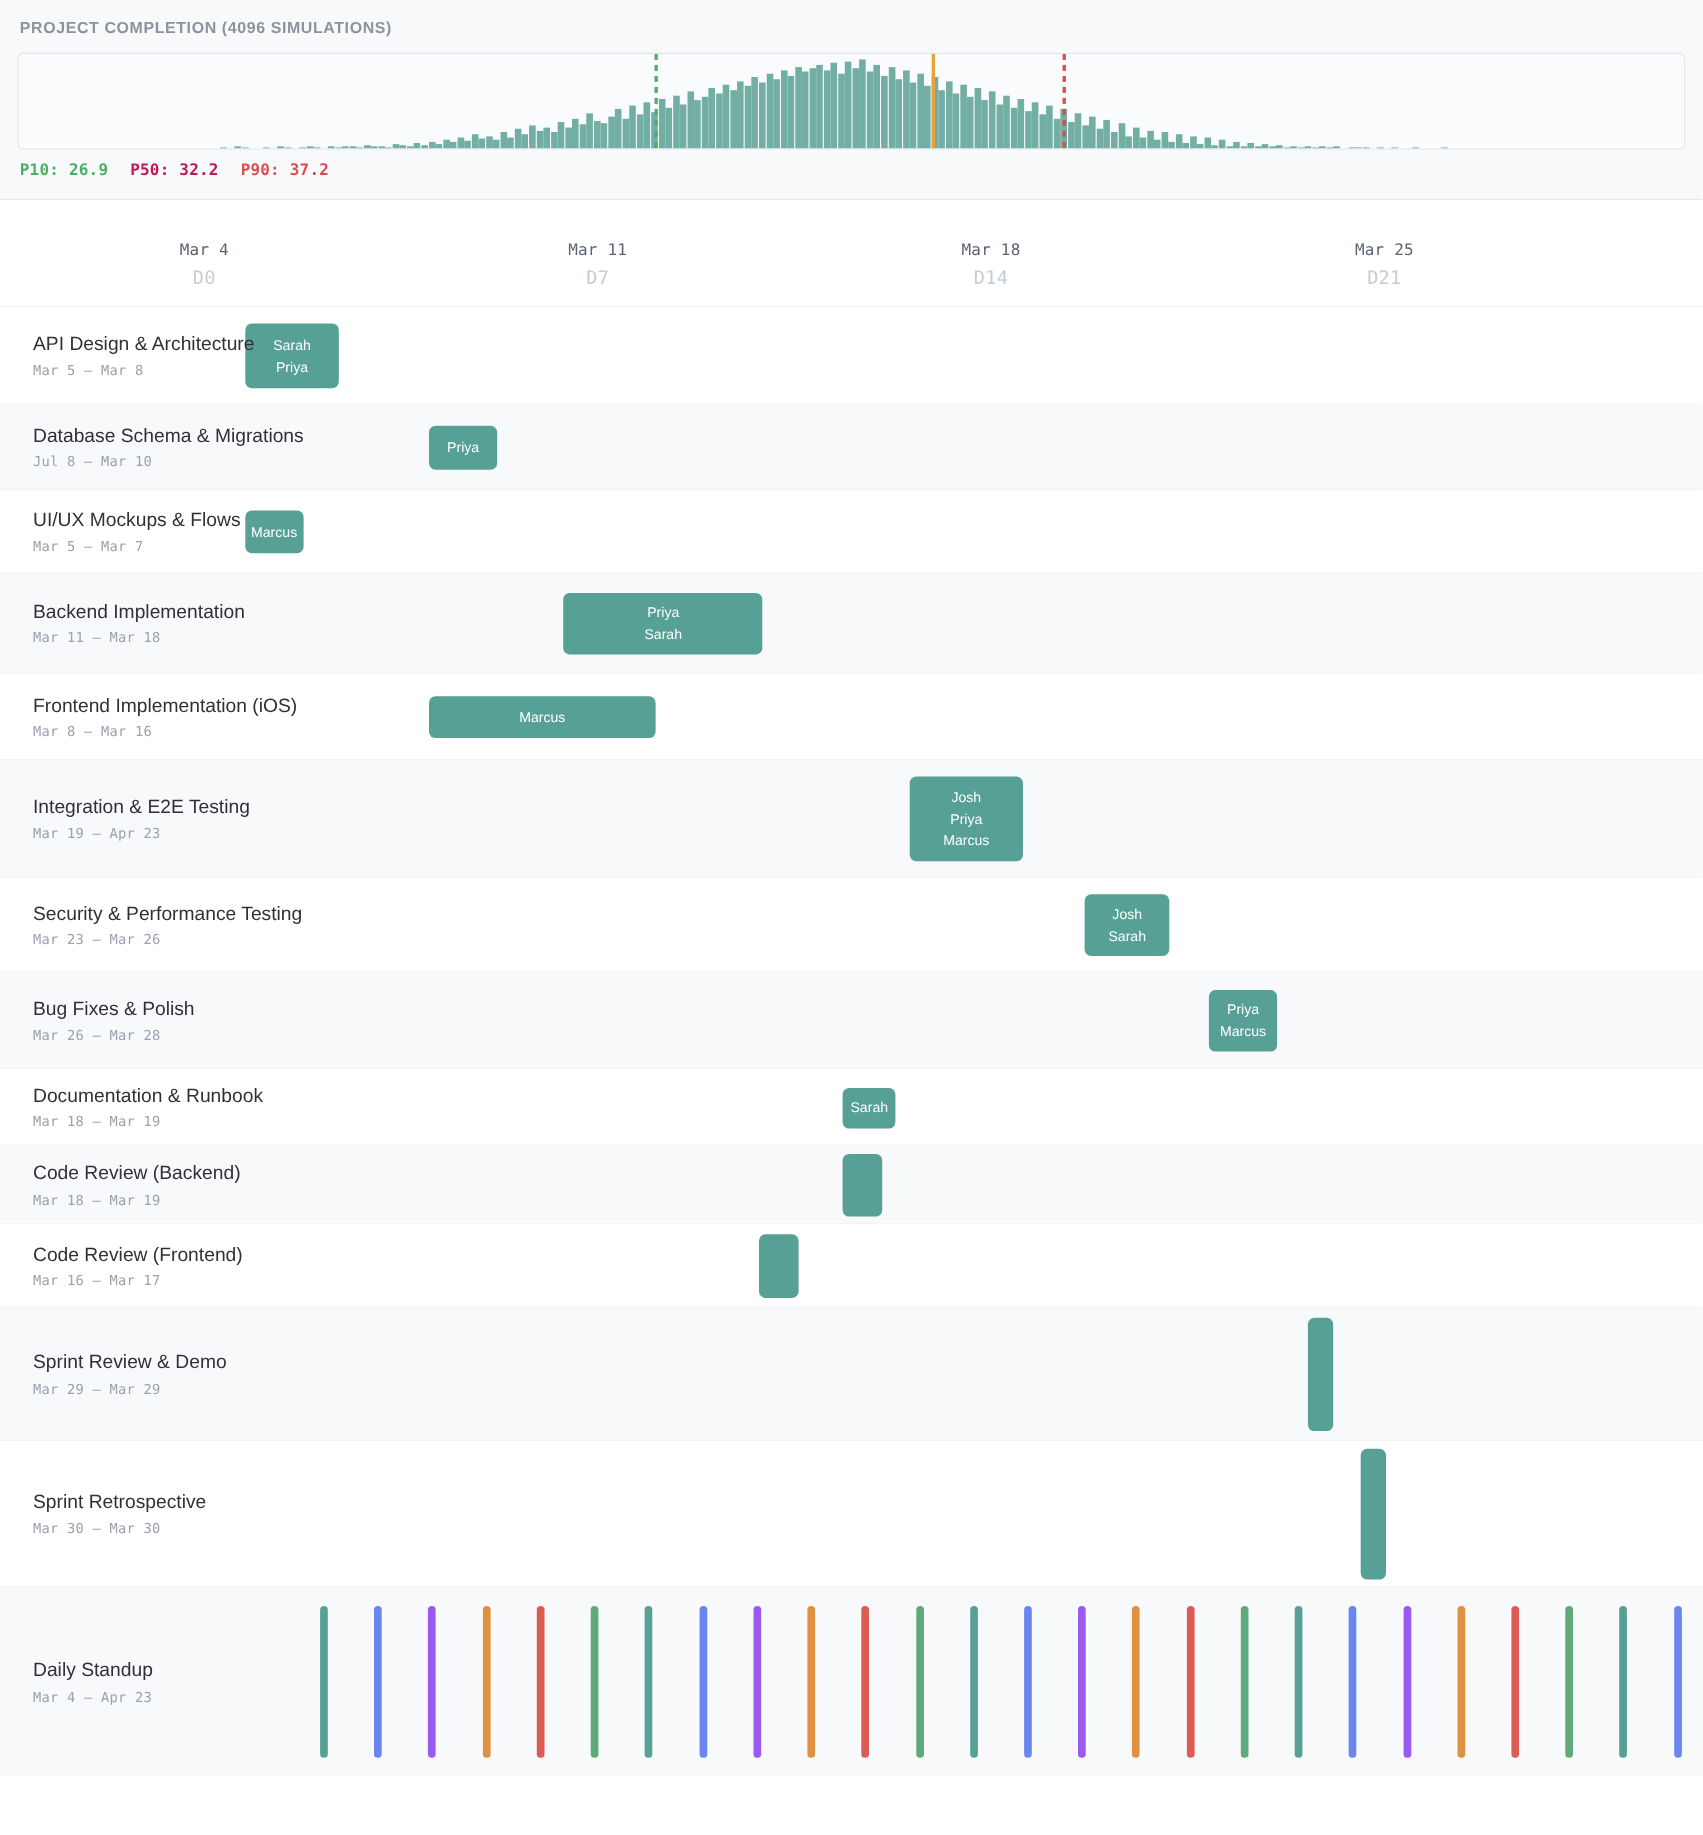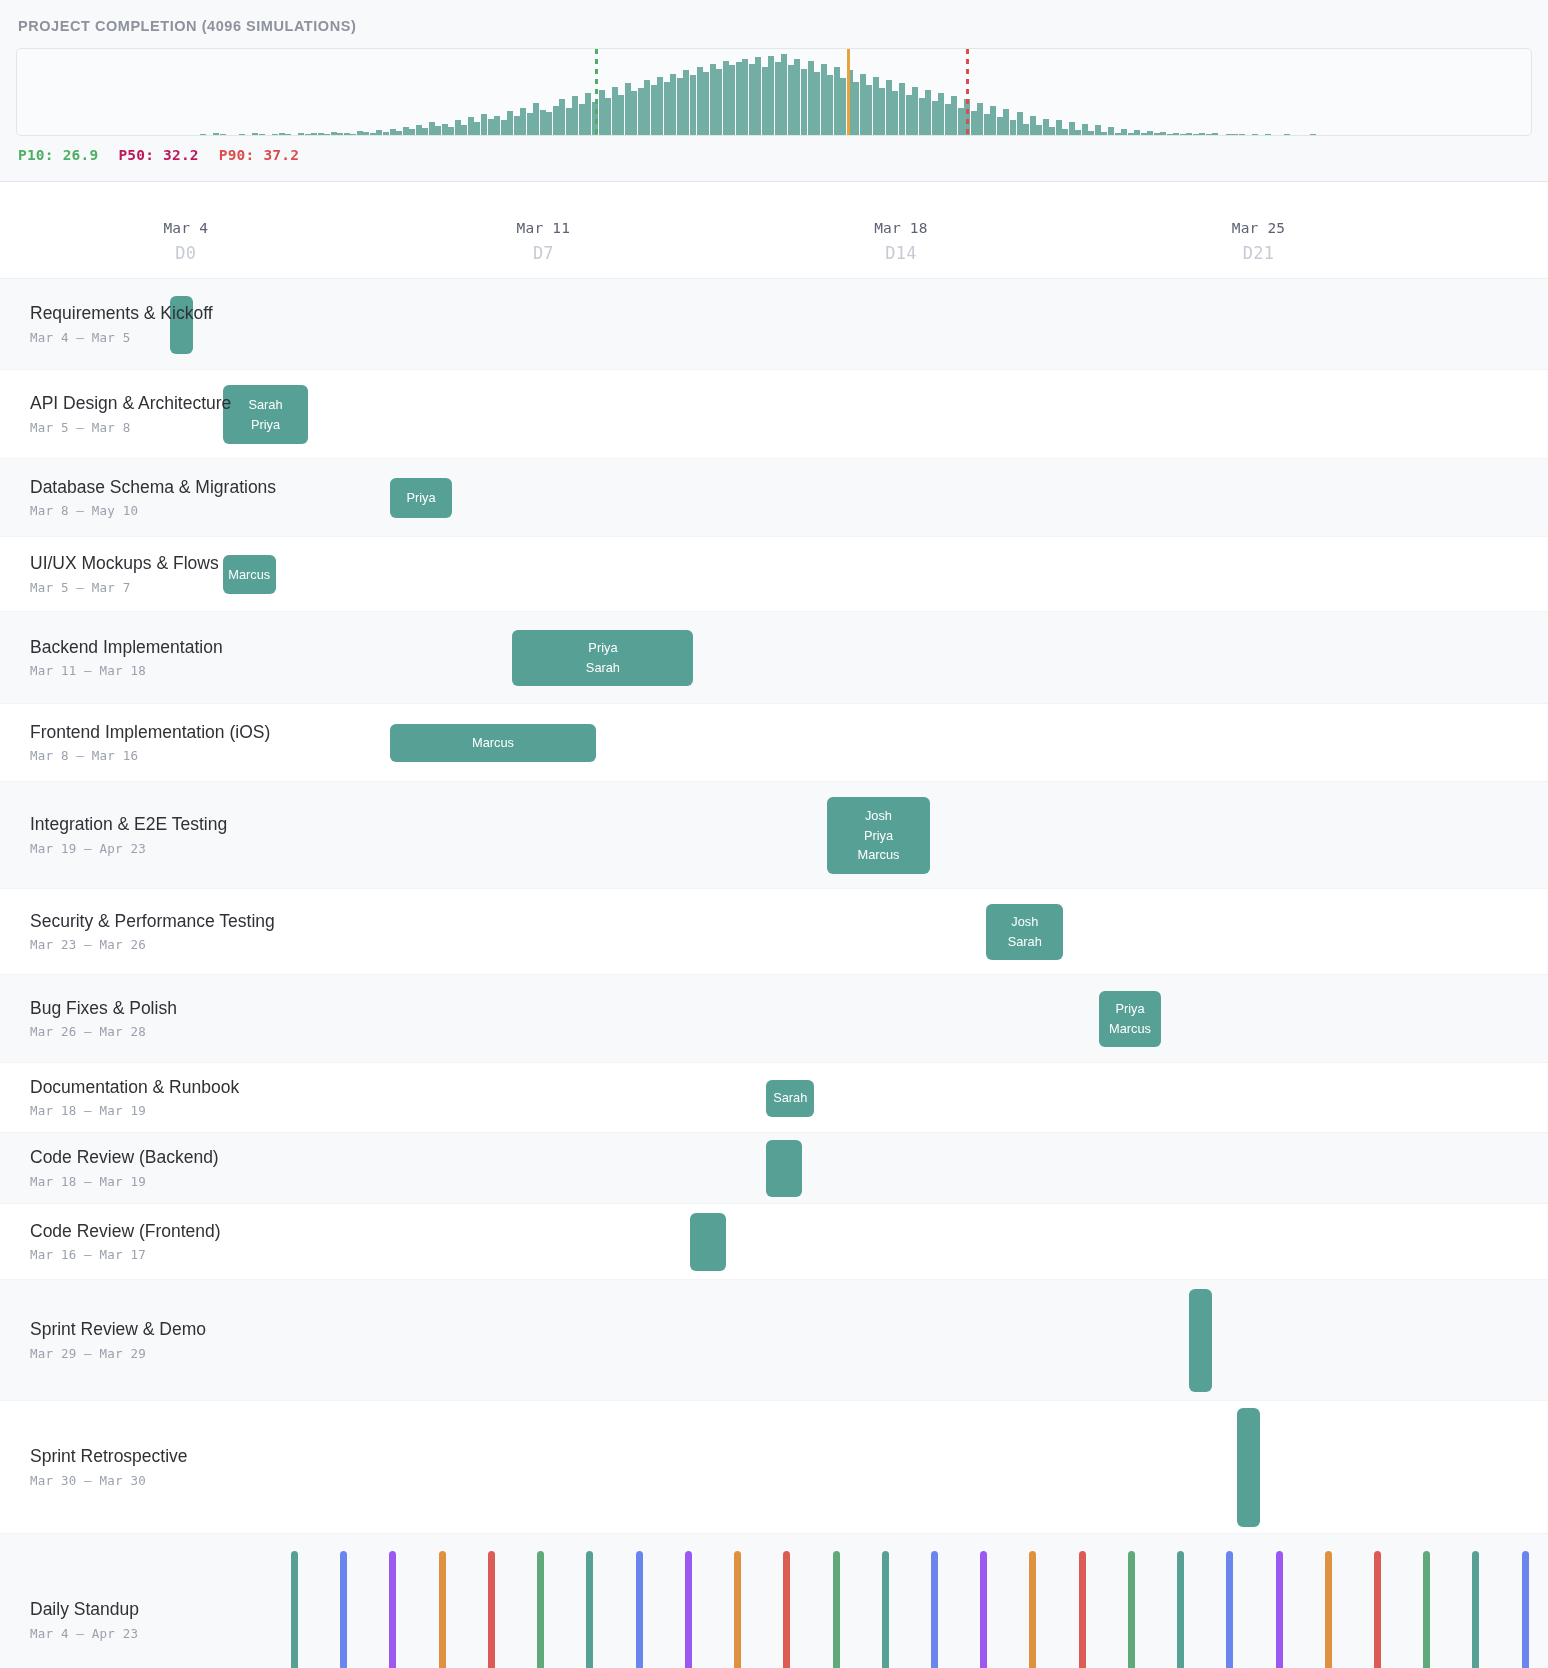--- a/index.html
+++ b/index.html
@@ -403,41 +403,34 @@
         <div class="axis-date">Mar 18</div>
         <div class="axis-day">D14</div>
       </div>
       <div class="axis-tick" style="left: 81.3%;">
         <div class="axis-date">Mar 25</div>
         <div class="axis-day">D21</div>
       </div>
     </div>
 
   <div class="rows" id="rows">
-      <div class="row alt" style="height: 91px;">
-        <div class="row-label">
-          <div class="row-name">Requirements &amp; Kickoff</div>
-          <div class="row-dates">Mar 4 — Mar 5</div>
-        </div>
-        <div class="bar" style="left: 11%; width: 1.5%; height: 58px; top: 16.5px;"></div>
-      </div>
       <div class="row" style="height: 89px;">
         <div class="row-label">
           <div class="row-name">API Design &amp; Architecture</div>
           <div class="row-dates">Mar 5 — Mar 8</div>
         </div>
         <div class="bar" style="left: 14.4%; width: 5.5%; height: 59px; top: 15px;">
           <span>Sarah</span>
           <span>Priya</span>
         </div>
       </div>
       <div class="row alt" style="height: 78px;">
         <div class="row-label">
           <div class="row-name">Database Schema &amp; Migrations</div>
-          <div class="row-dates">Mar 8 — May 10</div>
+          <div class="row-dates">Jul 8 — Mar 10</div>
         </div>
         <div class="bar" style="left: 25.2%; width: 4%; height: 40px; top: 19px;">
           <span>Priya</span>
         </div>
       </div>
       <div class="row" style="height: 75px;">
         <div class="row-label">
           <div class="row-name">UI/UX Mockups &amp; Flows</div>
           <div class="row-dates">Mar 5 — Mar 7</div>
         </div>

